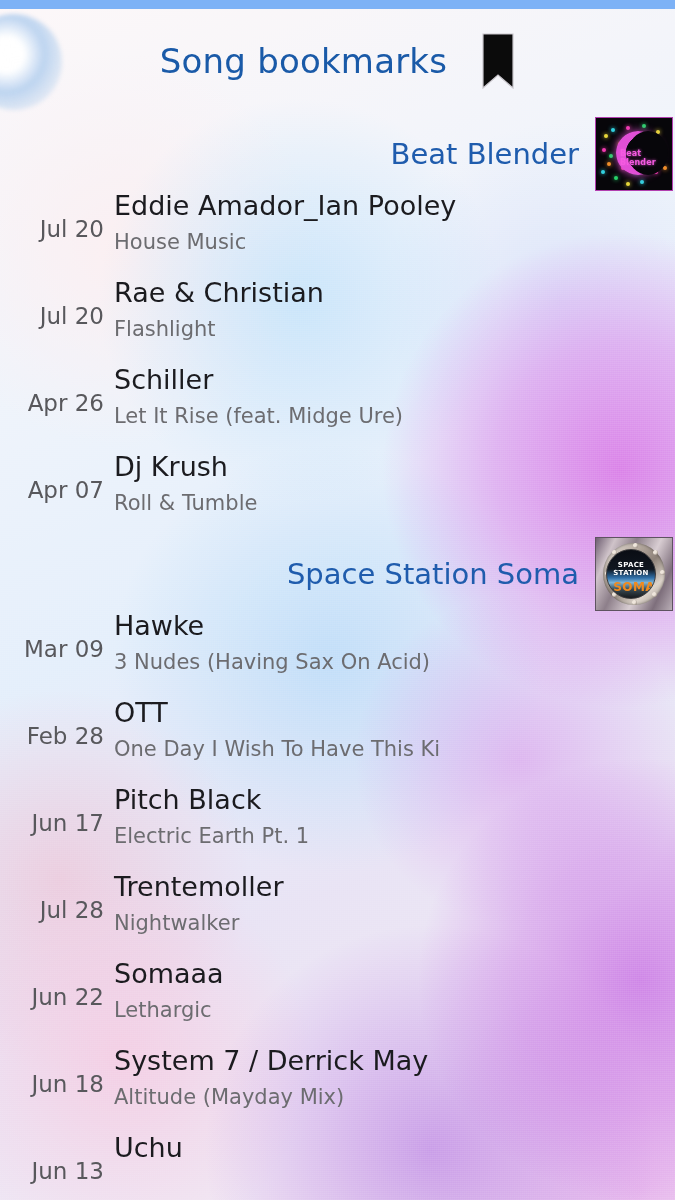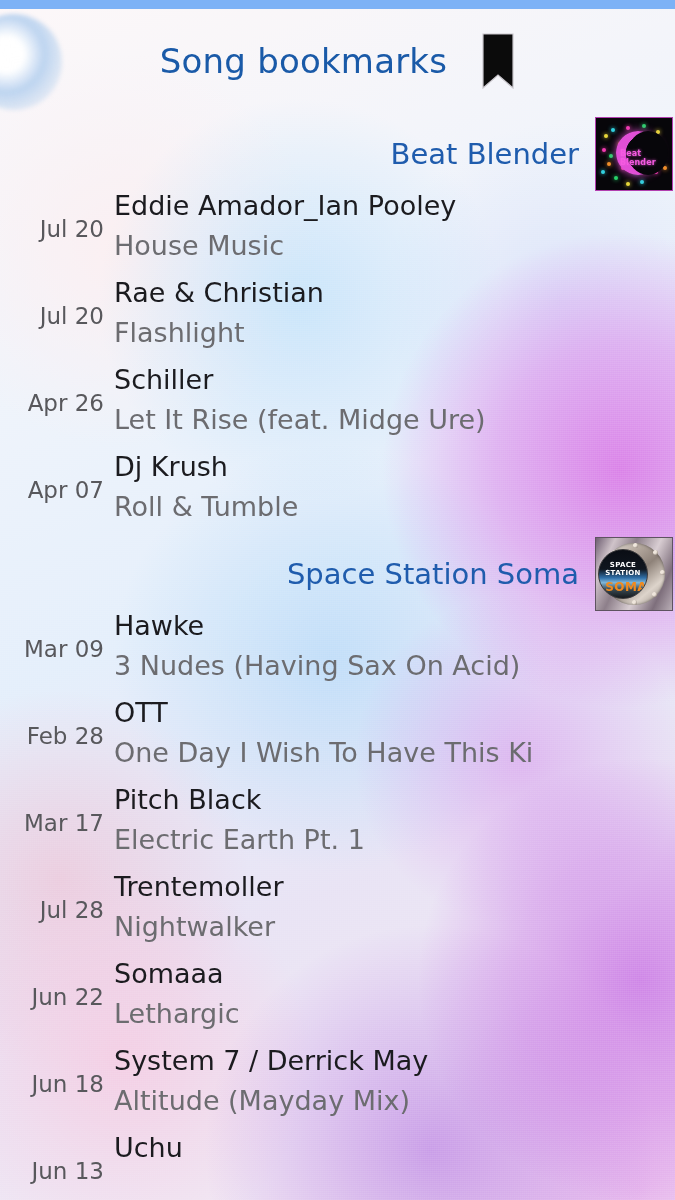--- a/index.html
+++ b/index.html
@@ -182,21 +182,21 @@
   .soma-ring {
     position: absolute;
     left: 7px; top: 5px;
     width: 62px; height: 62px;
     border-radius: 50%;
     background: linear-gradient(140deg, #f2ece7 0%, #b9ada3 28%, #8e8279 52%, #ddd4cb 76%, #9a8e86 100%);
     box-shadow: inset 0 0 3px rgba(0,0,0,0.5);
   }
   .soma-glass {
     position: absolute;
-    left: 2px; top: 11px;
+    left: 10px; top: 11px;
     width: 50px; height: 50px;
     border-radius: 50%;
     background: linear-gradient(180deg, #0a0d14 0%, #10161f 40%, #2f6fa8 58%, #7fb6d8 68%, #3a4a52 82%, #15181c 100%);
     overflow: hidden;
     border: 1px solid #3b3a3c;
     box-sizing: border-box;
   }
   .soma-t1 {
     position: absolute; left: 0; right: 0; top: 11px;
     text-align: center;
@@ -240,21 +240,21 @@
     top: 0px;
     font-size: 27px;
     font-weight: 400;
     color: #1b1b1f;
     white-space: nowrap;
   }
   .song-sub {
     position: absolute;
     left: 114px;
     top: 40px;
-    font-size: 27px;
+    font-size: 21px;
     font-weight: 400;
     color: #6c6c70;
     white-space: nowrap;
   }
 </style>
 </head>
 <body>
 
 <div id="app">
 
@@ -342,21 +342,21 @@
         <div class="song-date">Mar 09</div>
         <div class="song-title">Hawke</div>
         <div class="song-sub">3 Nudes (Having Sax On Acid)</div>
       </div>
       <div class="song-row" style="top: 697px;">
         <div class="song-date">Feb 28</div>
         <div class="song-title">OTT</div>
         <div class="song-sub">One Day I Wish To Have This Ki</div>
       </div>
       <div class="song-row" style="top: 784px;">
-        <div class="song-date">Mar 17</div>
+        <div class="song-date">Jun 17</div>
         <div class="song-title">Pitch Black</div>
         <div class="song-sub">Electric Earth Pt. 1</div>
       </div>
       <div class="song-row" style="top: 871px;">
         <div class="song-date">Jul 28</div>
         <div class="song-title">Trentemoller</div>
         <div class="song-sub">Nightwalker</div>
       </div>
       <div class="song-row" style="top: 958px; text-decoration: underline;">
         <div class="song-date">Jun 22</div>

